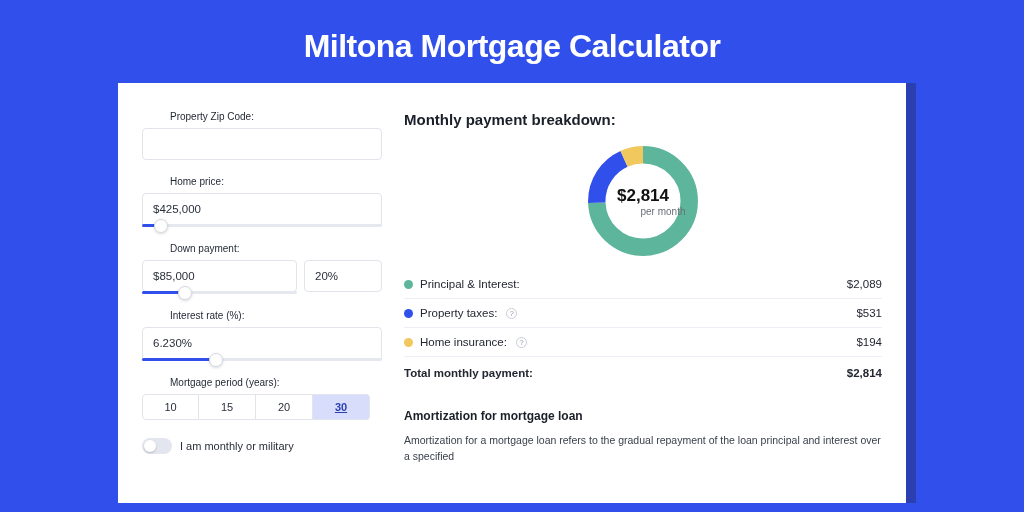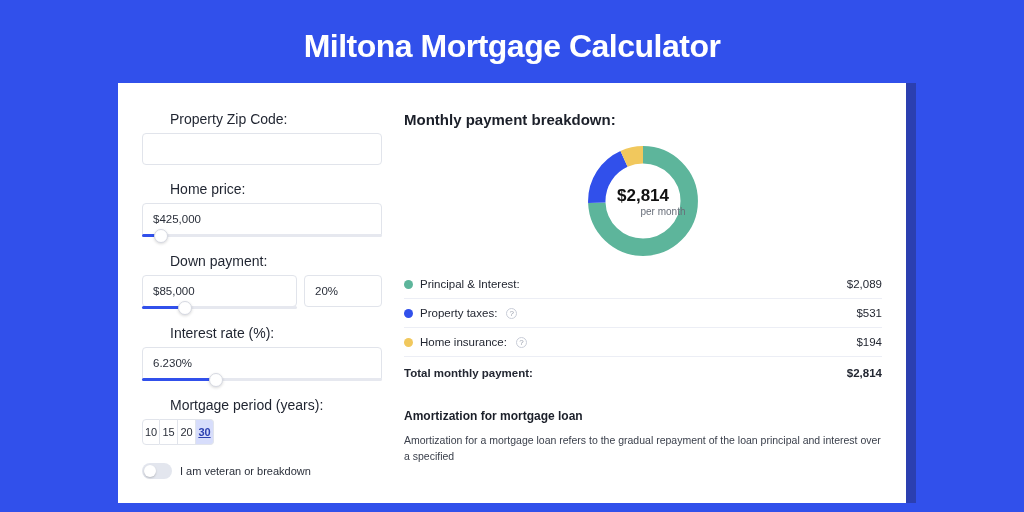--- a/index.html
+++ b/index.html
@@ -25,21 +25,21 @@
     border-radius: 0;
     padding: 28px 24px 20px;
     display: flex;
     gap: 22px;
     height: 420px;
     box-shadow: 10px 0 0 0 #2b3fb0;
   }
   .left-col { width: 240px; flex-shrink: 0; }
   .right-col { flex: 1; }
   .field-label {
-    font-size: 14px;
+    font-size: 10px;
     color: #1f2430;
     margin-bottom: 6px;
     display: block;
     padding-left: 28px;
   }
   .input {
     width: 100%;
     border: 1px solid #e1e4eb;
     border-radius: 4px;
     padding: 9px 10px;
@@ -65,21 +65,21 @@
     position: absolute; top: 50%; transform: translate(-50%, -50%);
     width: 14px; height: 14px; border-radius: 50%;
     background: #fff; border: 1px solid #d6d9e2;
     box-shadow: 0 1px 3px rgba(0,0,0,0.15);
   }
   .dp-row { display: flex; gap: 7px; }
   .dp-row .input:first-child { flex: 0 0 155px; }
   .dp-row .input:last-child { flex: 1; }
   .period-row { display: flex; gap: 0; }
   .period-btn {
-    font-size: 11px; padding: 6px 0; width: 18px;
+    font-size: 11px; padding: 6px 0; width: 57px;
     border: 1px solid #e1e4eb; background: #fff;
     cursor: pointer; color: #2a2f3a;
   }
   .period-btn:first-child { border-radius: 4px 0 0 4px; }
   .period-btn:last-child { border-radius: 0 4px 4px 0; text-decoration: underline; }
   .period-btn + .period-btn { border-left: none; }
   .period-btn.active { background: #d7ddfb; color: #2b3fb0; font-weight: 600; }
   .toggle-row { display: flex; align-items: center; gap: 8px; margin-top: 18px; }
   .toggle {
     width: 30px; height: 16px; background: #e3e6ee;
@@ -173,21 +173,21 @@
       <div class="period-row">
         <button class="period-btn">10</button>
         <button class="period-btn">15</button>
         <button class="period-btn">20</button>
         <button class="period-btn active">30</button>
       </div>
     </div>
 
     <div class="toggle-row">
       <div class="toggle"></div>
-      <span class="toggle-label">I am veteran or breakdown</span>
+      <span class="toggle-label">I am monthly or military</span>
     </div>
   </div>
 
   <div class="right-col">
     <div class="section-title">Monthly payment breakdown:</div>
 
     <div class="donut-wrap">
       <div class="donut">
         <svg viewBox="0 0 42 42">
 

